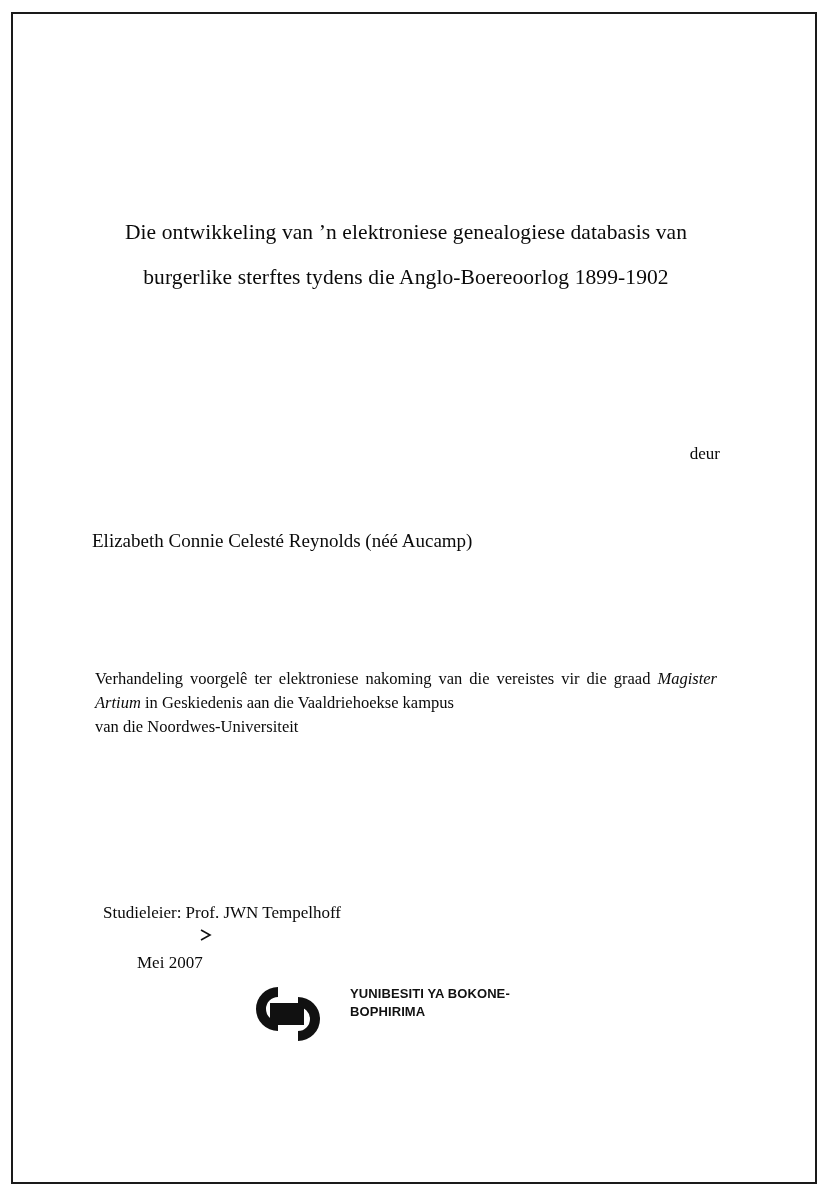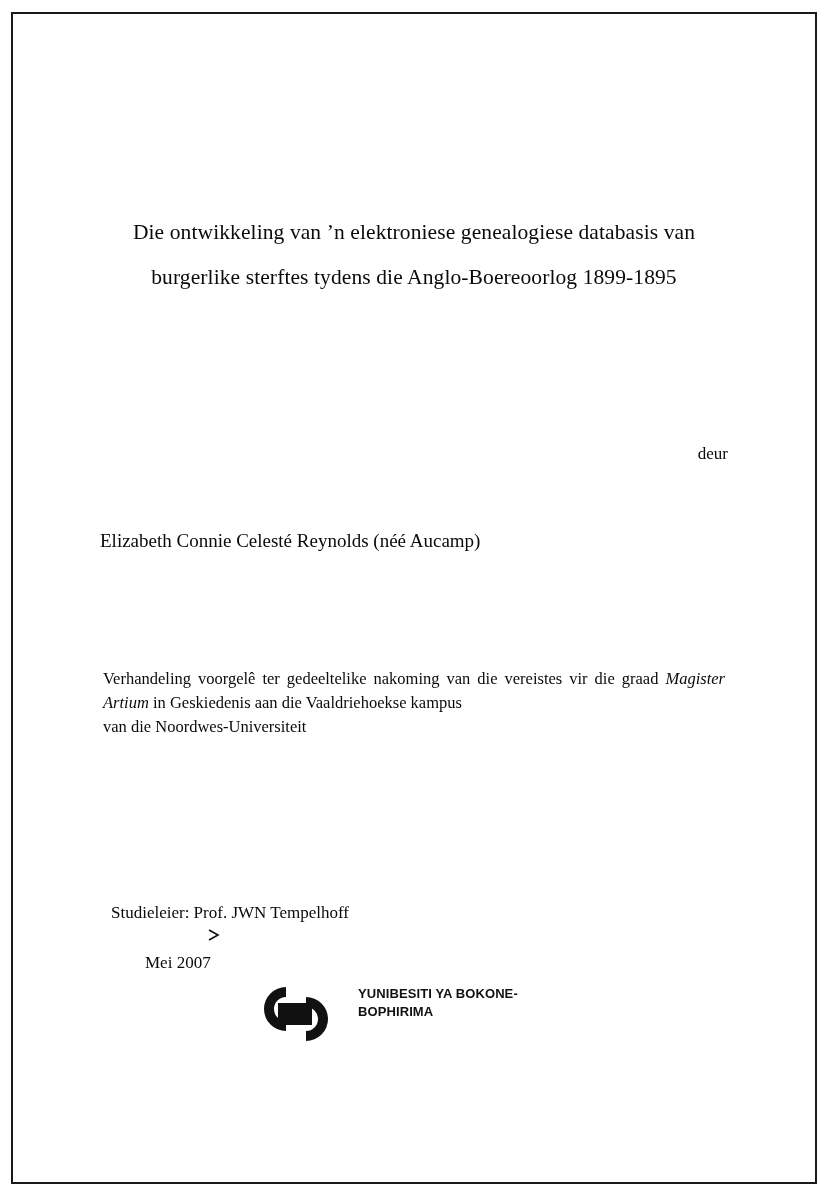--- a/index.html
+++ b/index.html
@@ -25,21 +25,21 @@
     position: absolute;
     left: 11px;
     top: 12px;
     width: 806px;
     height: 1172px;
     border: 2px solid #1a1a1a;
     box-sizing: border-box;
   }
   .content {
     position: absolute;
-    left: 100px;
+    left: 92px;
     top: 12px;
     width: 628px;
     height: 1052px;
   }
   .title-block {
     position: absolute;
     top: 198px;
     left: 0;
     width: 628px;
     text-align: center;
@@ -134,29 +134,29 @@
 </head>
 <body>
 
 <div class="page">
   <div class="scan-frame"></div>
 
   <div class="content">
 
     <div class="title-block">
       <div class="title-line">Die ontwikkeling van ’n elektroniese genealogiese databasis van</div>
-      <div class="title-line">burgerlike sterftes tydens die Anglo-Boereoorlog 1899-1895</div>
+      <div class="title-line">burgerlike sterftes tydens die Anglo-Boereoorlog 1899-1902</div>
     </div>
 
     <div class="deur">deur</div>
 
     <div class="author">Elizabeth Connie Celesté Reynolds (néé Aucamp)</div>
 
     <div class="statement">
-      <p class="justified"><span>Verhandeling voorgelê ter gedeeltelike nakoming van die vereistes vir die graad </span><em>Magister Artium</em><span> in Geskiedenis aan die Vaaldriehoekse kampus</span></p>
+      <p class="justified"><span>Verhandeling voorgelê ter elektroniese nakoming van die vereistes vir die graad </span><em>Magister Artium</em><span> in Geskiedenis aan die Vaaldriehoekse kampus</span></p>
       <p>van die Noordwes-Universiteit</p>
     </div>
 
     <div class="supervisor">
       <div>Studieleier: Prof. JWN Tempelhoff</div>
       <div class="date-line">
         <span>Mei 2007</span>
         <svg class="pen-mark" viewBox="0 0 12 12">
           <path d="M1 1 L10 6 L1 11" fill="none" stroke="#111" stroke-width="1.6"></path>
         </svg>

